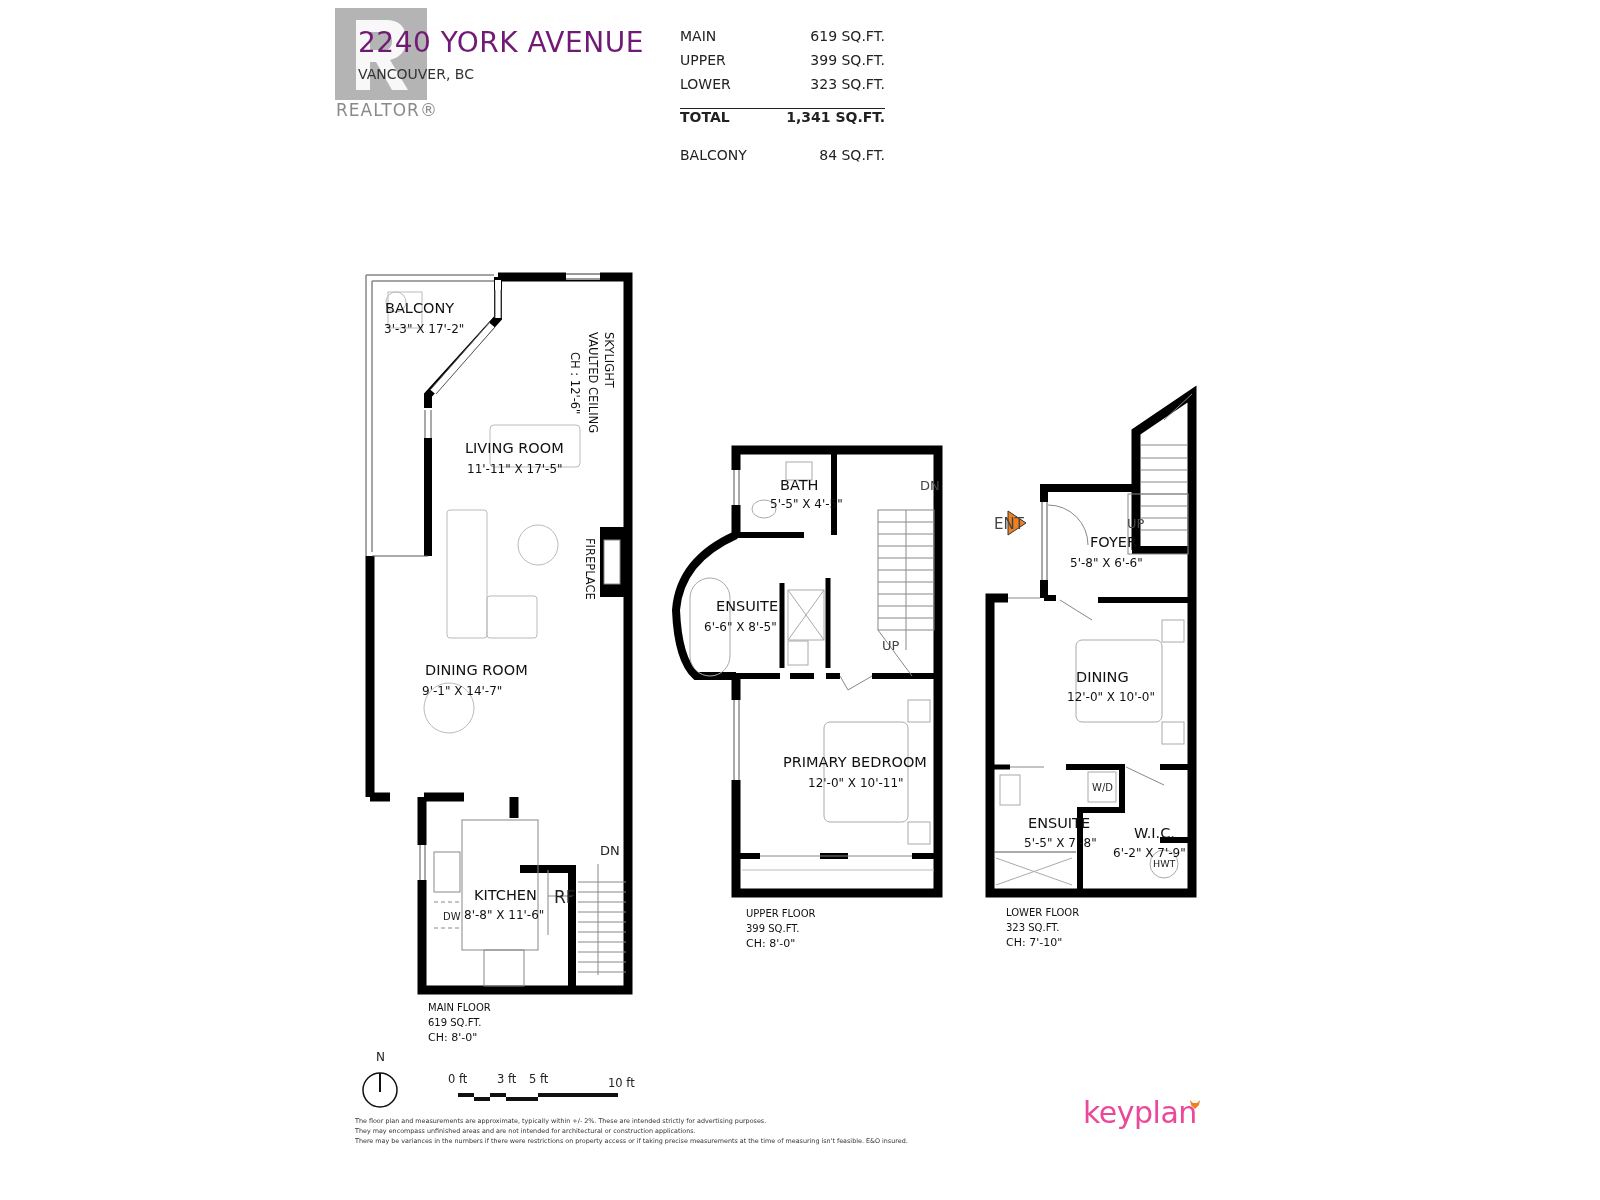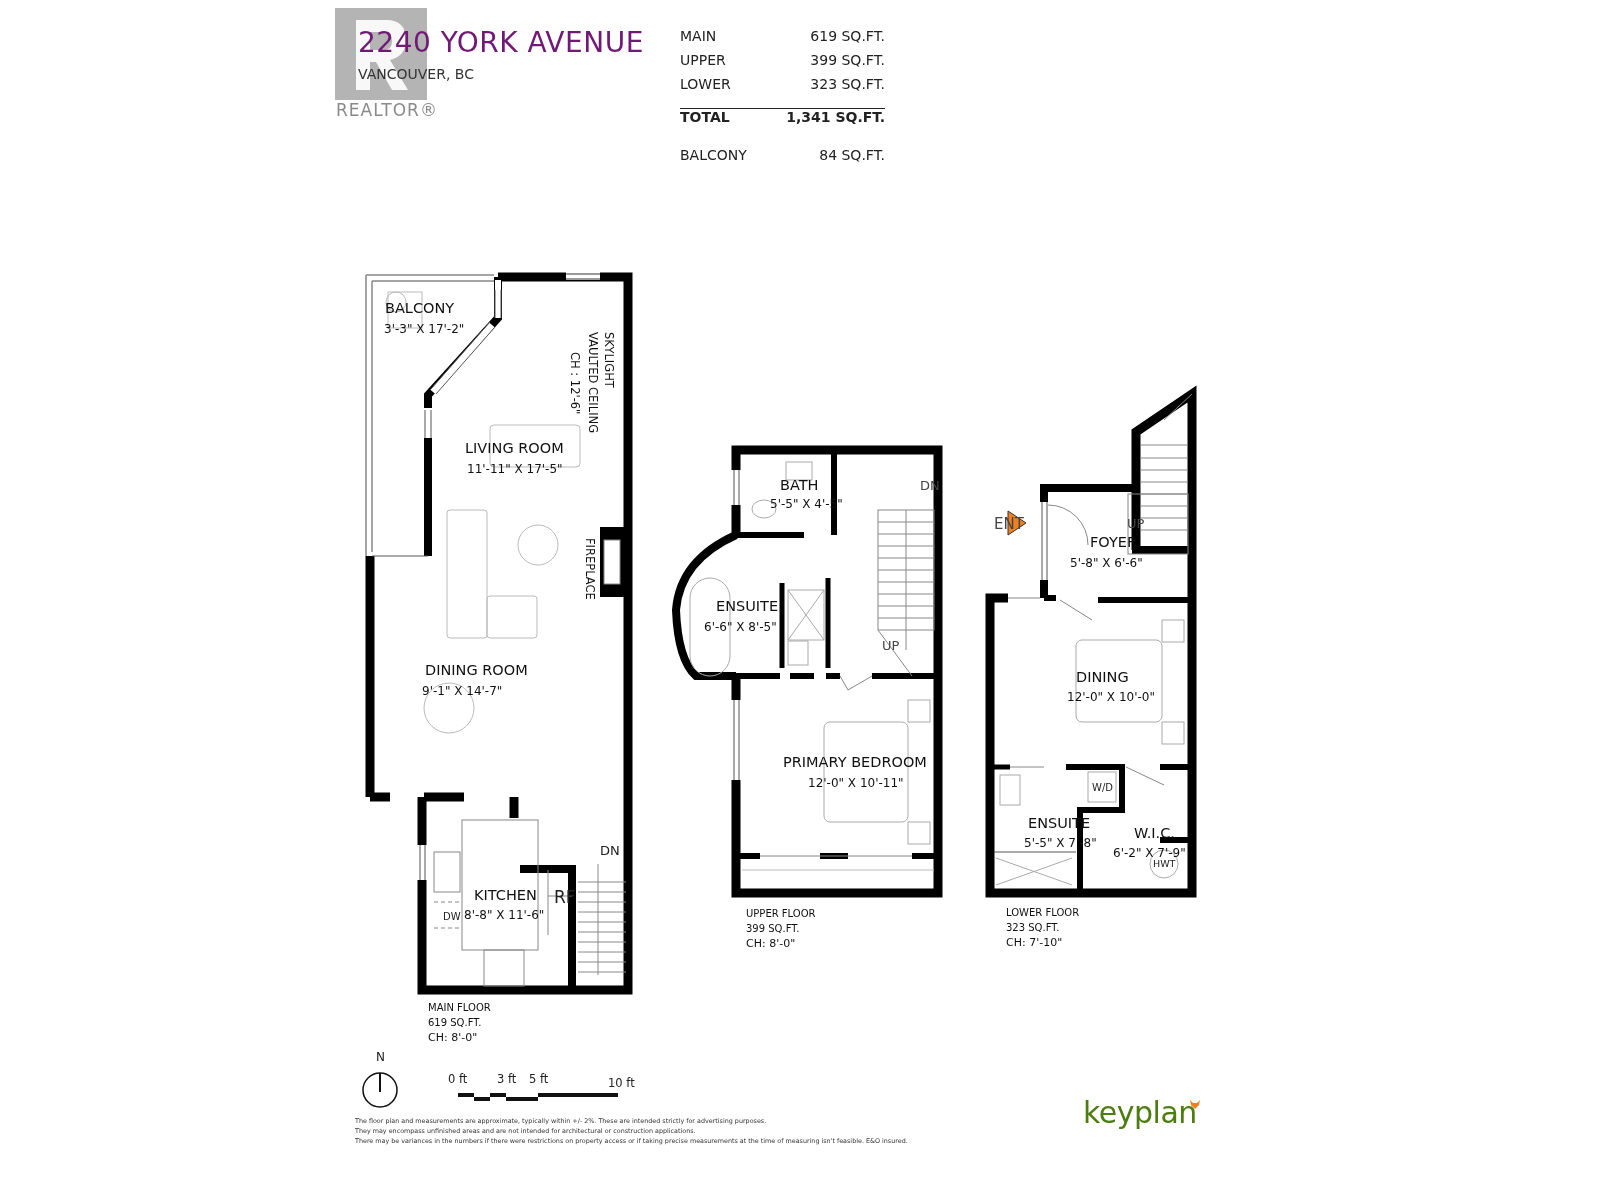--- a/index.html
+++ b/index.html
@@ -14,21 +14,21 @@
   .area-row{display:flex;justify-content:space-between;height:24px;color:#222;}
   .area-row.total{font-weight:bold;border-top:1.5px solid #222;margin-top:8px;height:28px;}
   .area-row.balcony{margin-top:10px;}
   .room-label{font-size:14.5px;text-align:center;white-space:nowrap;color:#111;}
   .room-dim{font-size:12px;text-align:center;white-space:nowrap;color:#111;}
   .vert{writing-mode:vertical-rl;font-size:11.5px;white-space:nowrap;color:#111;}
   .floor-name{font-size:10px;line-height:15px;color:#111;white-space:nowrap;}
   .floor-sub{font-size:11px;color:#111;white-space:nowrap;}
   .small{font-size:11px;color:#222;}
   .disclaimer{left:355px;top:1116px;font-size:6.4px;line-height:10px;color:#333;white-space:nowrap;}
-  .keyplan{left:1083px;top:1095px;font-size:30px;color:#4d7c0f;letter-spacing:-0.5px;}
+  .keyplan{left:1083px;top:1095px;font-size:30px;color:#ec4899;letter-spacing:-0.5px;}
   .scale-lbl{font-size:11.5px;color:#222;white-space:nowrap;}
 </style>
 </head>
 <body>
 
 <div class="abs realtor-box"></div>
 <svg class="abs realtor-r" viewBox="0 0 60 78">
   <path d="M4 4 H34 Q54 4 54 24 Q54 40 38 44 L56 74 H40 L24 46 H18 V74 H4 Z M18 16 V34 H32 Q40 34 40 25 Q40 16 32 16 Z" fill="#fff" opacity="0.9"></path>
 </svg>
 <div class="abs realtor-text">REALTOR®</div>

